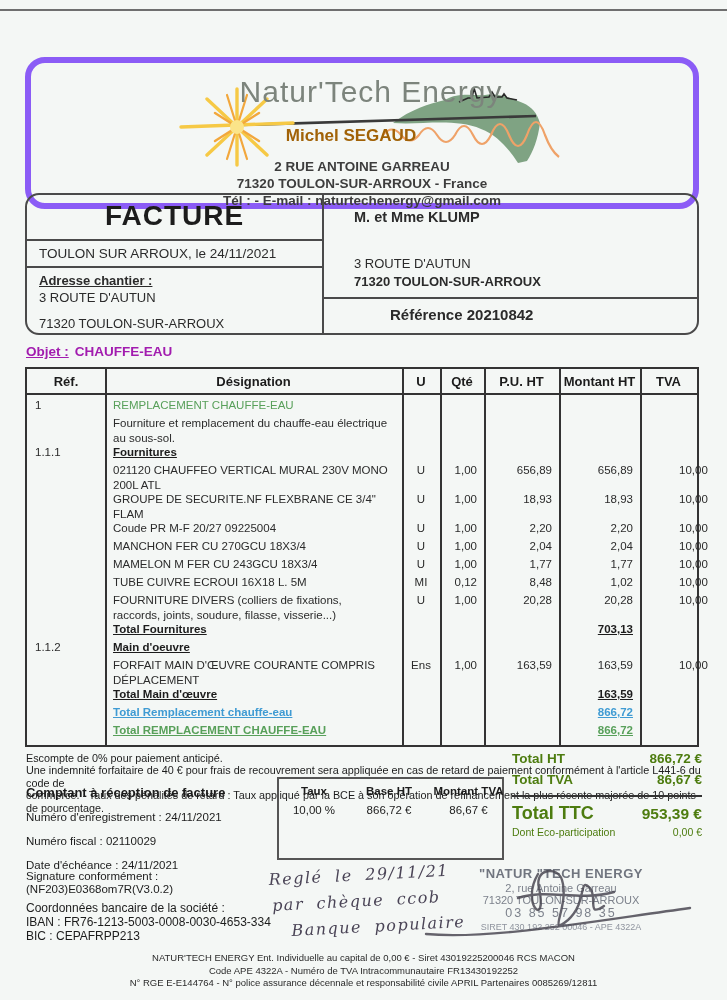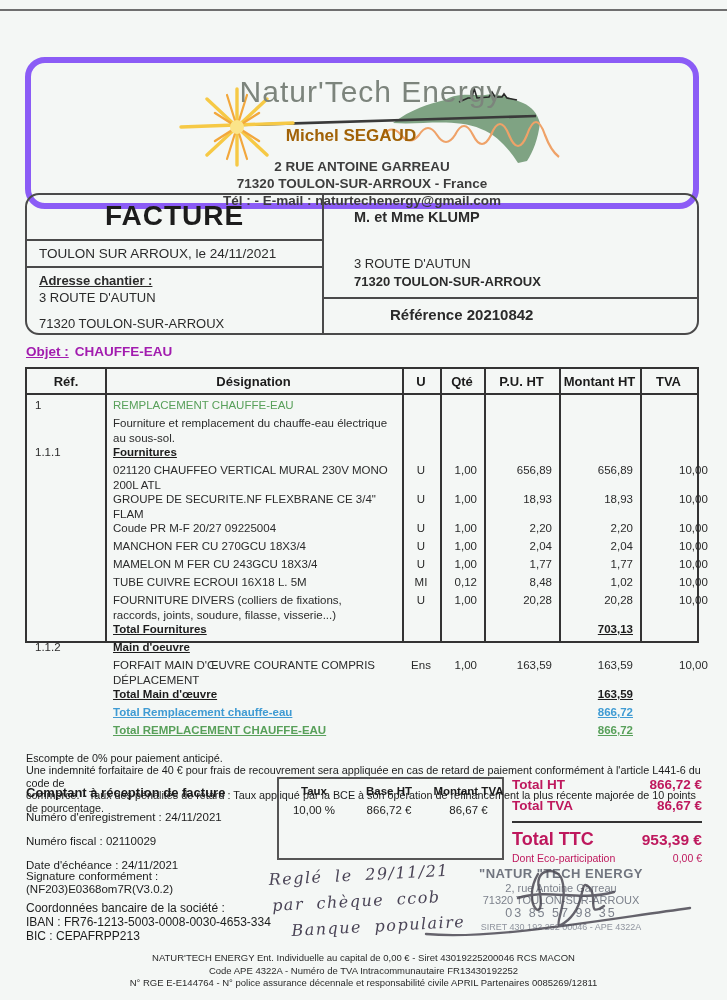--- a/index.html
+++ b/index.html
@@ -39,21 +39,21 @@
   .cust2 { position:absolute; left:327px; top:79px; font-size:13px; font-weight:bold; }
   .hline3 { position:absolute; left:297px; top:102px; right:0; height:2px; background:#4a4a4a; }
   .reference { position:absolute; left:327px; top:111px; font-size:15px; font-weight:bold;margin-left:36px; }
 
   
   .objet { position:absolute; left:26px; top:344px; font-size:13.5px; font-weight:bold; color:#a21caf; }
   .objet .lbl { text-decoration:underline; }
   .objet .val { margin-left:6px; }
 
   
-  .inv-table { position:absolute; left:25px; top:367px; width:674px; height:276px; border:2px solid #333; }
+  .inv-table { position:absolute; left:25px; top:367px; width:674px; height:380px; border:2px solid #333; }
   .t-head { display:flex; height:26px; border-bottom:2px solid #333; align-items:center; }
   .t-hcell { font-weight:bold; font-size:13px; text-align:center; color:#1c1c1c; }
   .t-body { padding-top:3px; }
   .t-row { display:flex; align-items:flex-start; min-height:18px; font-size:11.5px; line-height:14.5px; }
   .t-cell { flex:none; }
   .c-ref { width:78px;  padding-left:8px; }
   .c-des { width:297px; padding-left:8px; padding-right:10px; }
   .c-u   { width:38px;  text-align:center; }
   .c-qty { width:44px; }
   .c-pu  { width:75px; }
@@ -73,21 +73,21 @@
   .pay-title { position:absolute; left:0; top:0; font-size:13px; font-weight:bold; white-space:nowrap; }
   .pay-l1 { position:absolute; left:0; top:26px; font-size:11.5px; white-space:nowrap; }
   .pay-l2 { position:absolute; left:0; top:50px; font-size:11.5px; white-space:nowrap; }
   .pay-l3 { position:absolute; left:0; top:74px; font-size:11.5px; white-space:nowrap; }
 
   .tax-box { position:absolute; left:277px; top:777px; width:227px; height:83px; border:2px solid #555; }
   .tax-grid { display:grid; grid-template-columns:66px 84px 75px; padding:6px 2px 0 2px; }
   .tax-h { font-weight:bold; font-size:11.5px; text-align:center; color:#1c1c1c; }
   .tax-v { font-size:11.5px; text-align:center; margin-top:7px; color:#1c1c1c; }
 
-  .totals { position:absolute; left:512px; top:774px; width:190px; color:#be185d; }
+  .totals { position:absolute; left:512px; top:748px; width:190px; color:#4d7c0f; }
   .tot-row { display:flex; justify-content:space-between; font-weight:bold; font-size:13.5px; line-height:21px; }
   .tot-divider { height:2px; background:#333; margin:5px 0 6px 0; }
   .ttc-row { display:flex; justify-content:space-between; align-items:baseline; font-weight:bold; }
   .ttc-row .l { font-size:18px; }
   .ttc-row .v { font-size:15.5px; }
   .eco-row { display:flex; justify-content:space-between; font-size:10.5px; margin-top:2px; }
 
   
   .sig { position:absolute; left:26px; top:870px; font-size:11.5px; color:#1c1c1c; }
   .sig .l1 { line-height:13px; }

